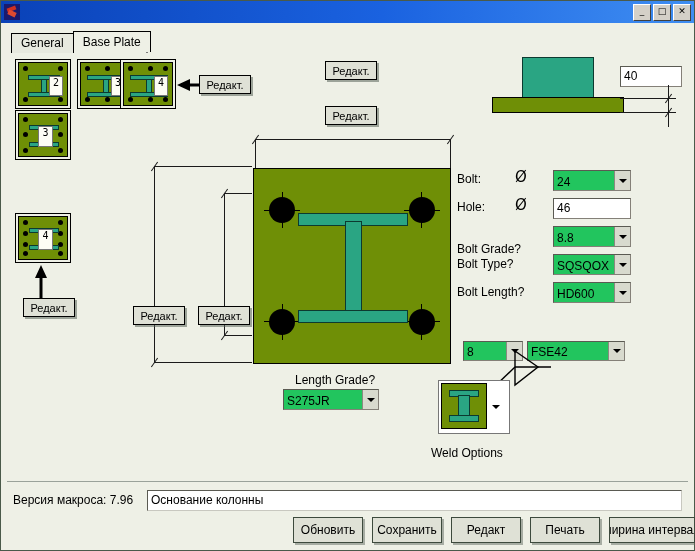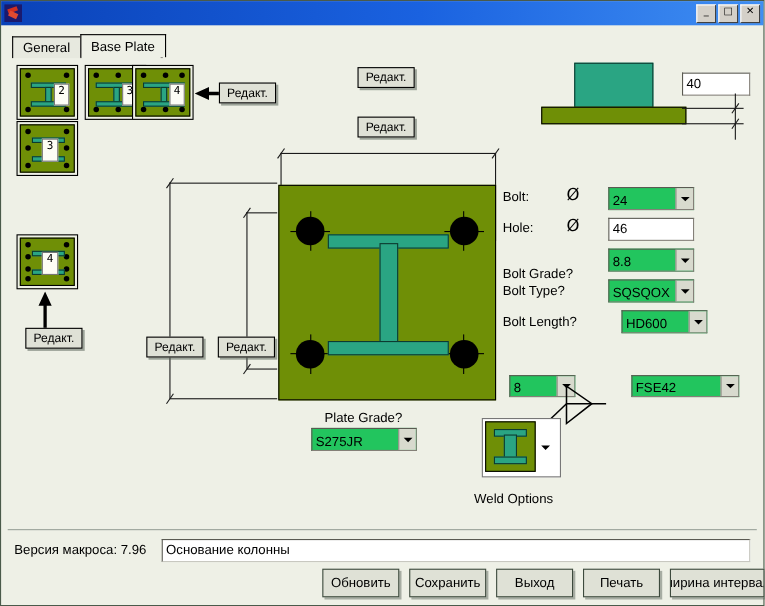--- a/index.html
+++ b/index.html
@@ -302,34 +302,34 @@
 
     <div class="flabel" style="left:450px;top:204px;">Bolt Type?</div>
     <div class="combo" style="left:546px;top:201px;width:78px;height:21px;">
       <div class="val">SQSQOX</div>
       <div class="arrow">
           <i></i>
         </div>
     </div>
 
     <div class="flabel" style="left:450px;top:232px;">Bolt Length?</div>
-    <div class="combo" style="left:546px;top:229px;width:78px;height:21px;margin-left:12px;">
+    <div class="combo" style="left:546px;top:229px;width:78px;height:21px;">
       <div class="val">HD600</div>
       <div class="arrow">
           <i></i>
         </div>
     </div>
 
     <div class="combo" style="left:456px;top:288px;width:60px;height:20px;">
       <div class="val">8</div>
       <div class="arrow">
           <i></i>
         </div>
     </div>
-    <div class="combo" style="left:567px;top:288px;width:98px;height:20px;">
+    <div class="combo" style="left:520px;top:288px;width:98px;height:20px;">
       <div class="val">FSE42</div>
       <div class="arrow">
           <i></i>
         </div>
     </div>
 
     <svg style="position:absolute;left:486px;top:288px;width:60px;height:48px;">
       <path d="M1,46 L22,26" stroke="#000" stroke-width="1.4" fill="none"></path>
       <path d="M22,26 L58,26" stroke="#000" stroke-width="1.4" fill="none"></path>
       <path d="M22,10 L22,44 L45,26 Z" stroke="#000" stroke-width="1.4" fill="none"></path>
@@ -340,37 +340,37 @@
         <div class="ibm" style="left:7px;top:6px;width:30px;height:7px;"></div>
         <div class="ibm" style="left:16px;top:11px;width:12px;height:22px;"></div>
         <div class="ibm" style="left:7px;top:31px;width:30px;height:7px;"></div>
       </div>
       <div class="arrow">
           <i></i>
         </div>
     </div>
     <div class="flabel" style="left:424px;top:393px;">Weld Options</div>
 
-    <div class="flabel" style="left:288px;top:320px;">Plate Grade?</div>
+    <div class="flabel" style="left:288px;top:320px;">Length Grade?</div>
     <div class="combo" style="left:276px;top:336px;width:96px;height:21px;">
       <div class="val">S275JR</div>
       <div class="arrow">
           <i></i>
         </div>
     </div>
 
   </div>
 
   <div id="sep"></div>
   <div id="verlabel">Версия макроса: 7.96</div>
   <div id="descinput">Основание колонны</div>
 
   <div id="actionbar">
     <div class="abtn">Обновить</div>
     <div class="abtn">Сохранить</div>
-    <div class="abtn">Выход</div>
+    <div class="abtn">Редакт</div>
     <div class="abtn">Печать</div>
     <div class="abtn clipped">
       <span>ширина интервала</span>
     </div>
   </div>
 
 </div>
 
 </body></html>

